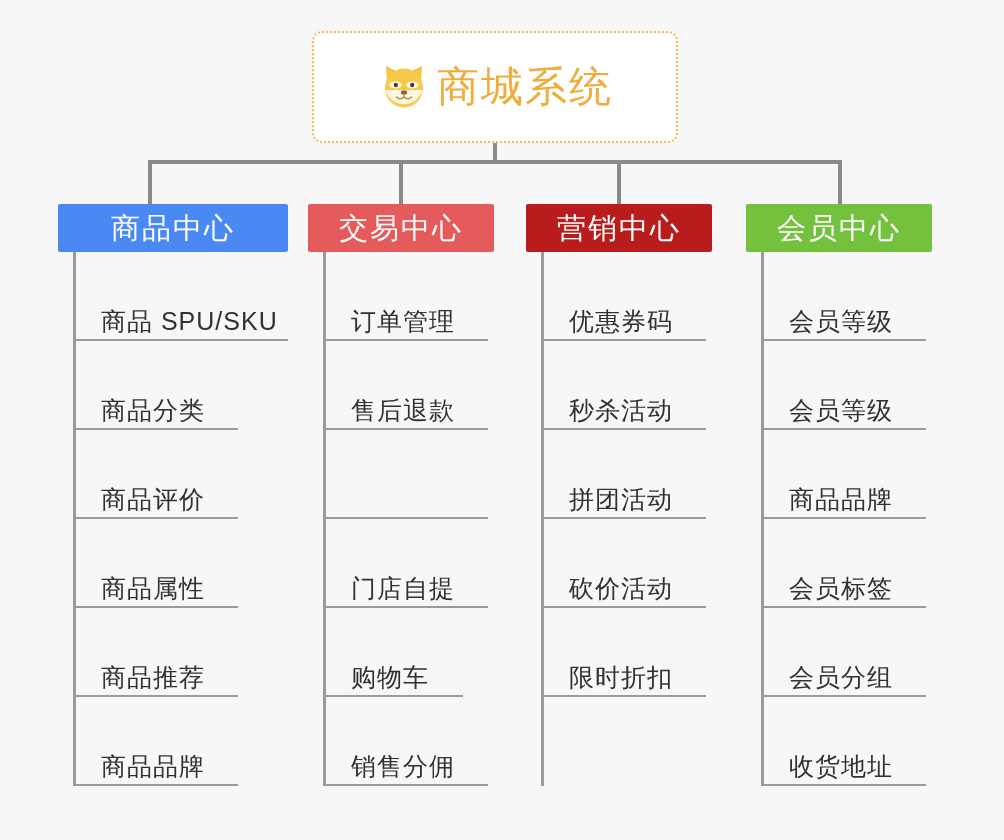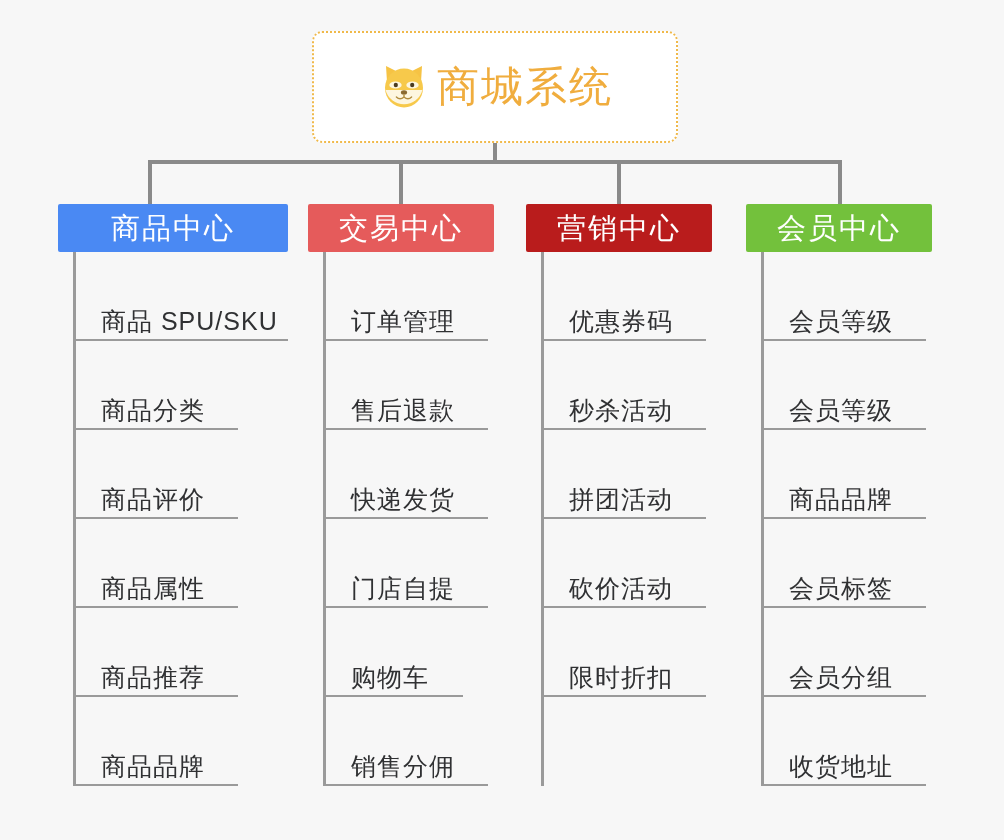--- a/index.html
+++ b/index.html
@@ -210,21 +210,20 @@
       <div class="spine" style="height:534px;"></div>
       <div class="item">
         <span class="item-label">订单管理</span>
         <span class="item-rule" style="width:165px;"></span>
       </div>
       <div class="item">
         <span class="item-label">售后退款</span>
         <span class="item-rule" style="width:165px;"></span>
       </div>
       <div class="item">
-        <span class="item-label">快递发货</span>
         <span class="item-rule" style="width:165px;"></span>
       </div>
       <div class="item">
         <span class="item-label">门店自提</span>
         <span class="item-rule" style="width:165px;"></span>
       </div>
       <div class="item">
         <span class="item-label">购物车</span>
         <span class="item-rule" style="width:140px;"></span>
       </div>

